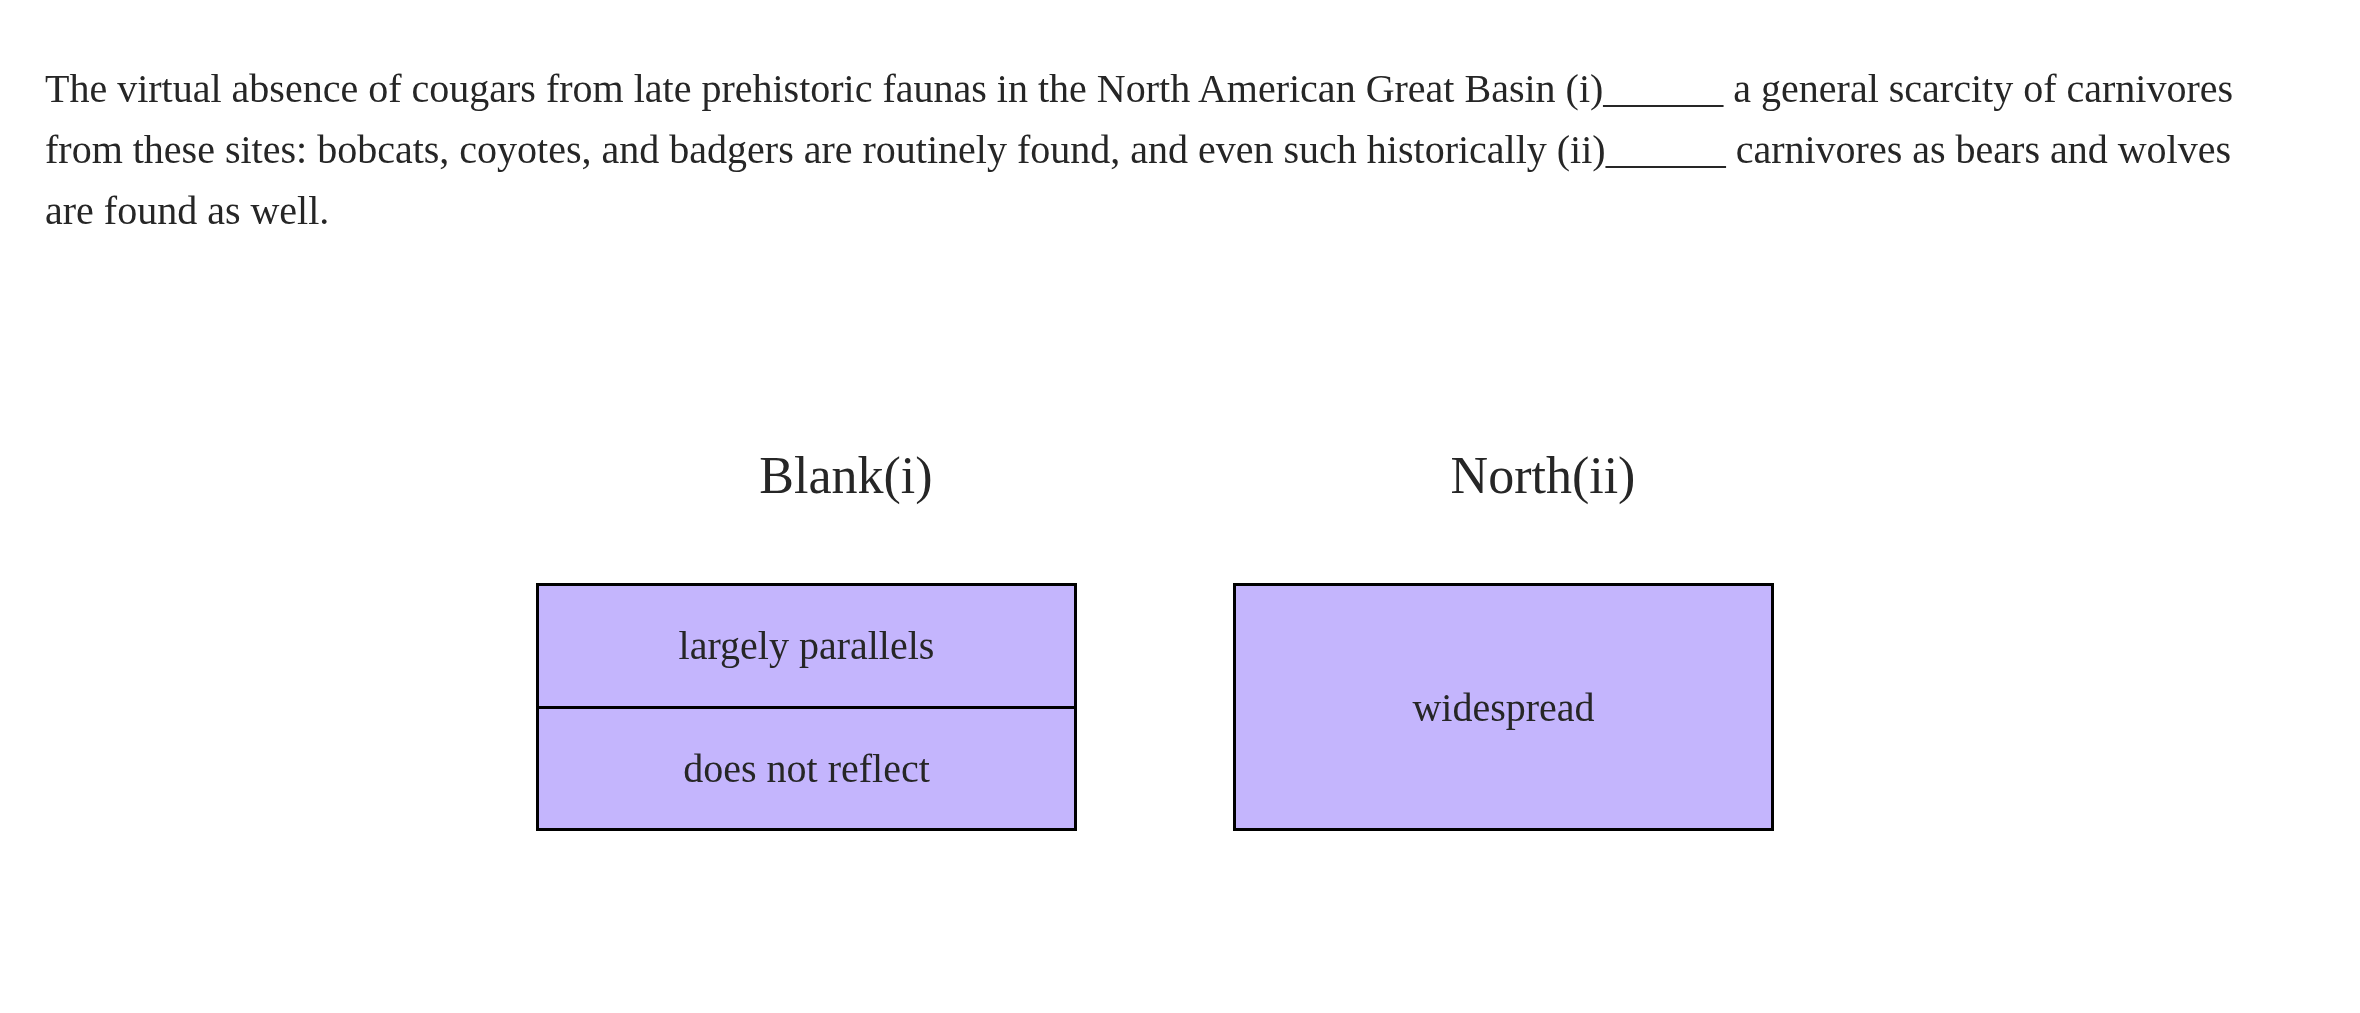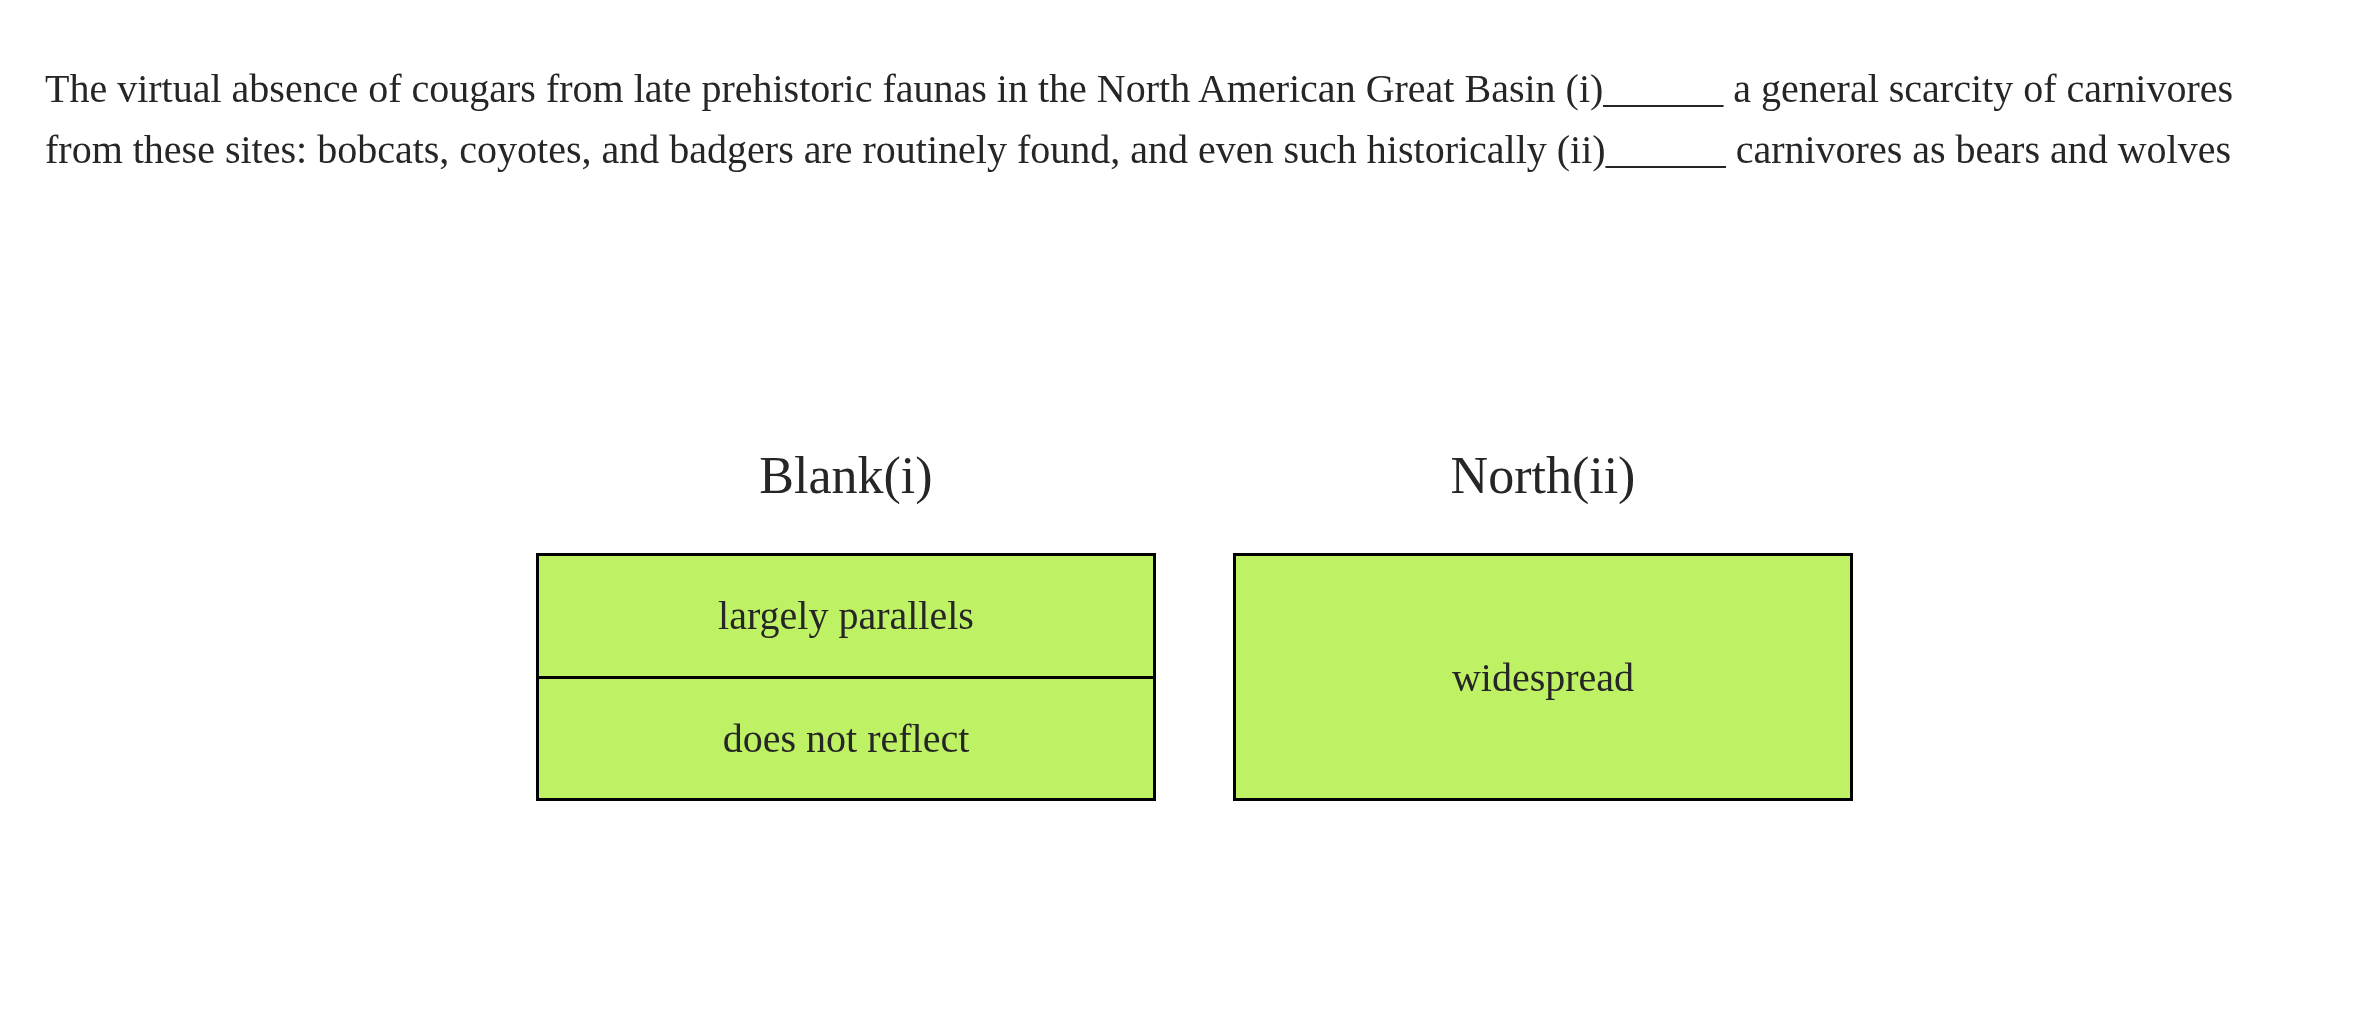--- a/index.html
+++ b/index.html
@@ -36,28 +36,28 @@
     text-align: center;
     font-size: 52px;
     line-height: 48px;
   }
   .blank-label.first  { left: 536px; }
   .blank-label.second { left: 1233px; }
 
   
   .option-table {
     position: absolute;
-    top: 553px;
-    width: 620px;
+    top: 583px;
+    width: 541px;
     height: 248px;
     box-sizing: border-box;
     border: 3px solid #000000;
     display: flex;
     flex-direction: column;
-    background: #bef264;
+    background: #c4b5fd;
   }
   .option-table.first  { left: 536px; }
   .option-table.second { left: 1233px; }
   .option-row {
     flex: 1;
     display: flex;
     align-items: center;
     justify-content: center;
     border-bottom: 3px solid #000000;
     font-size: 40px;
@@ -67,20 +67,21 @@
   .option-row:last-child {
     border-bottom: none;
   }
 </style>
 </head>
 <body>
 
 <div class="passage">
   <div class="passage-line">The virtual absence of cougars from late prehistoric faunas in the North American Great Basin (i)______ a general scarcity of carnivores</div>
   <div class="passage-line">from these sites: bobcats, coyotes, and badgers are routinely found, and even such historically (ii)______ carnivores as bears and wolves</div>
+  <div class="passage-line">are found as well.</div>
 </div>
 
 <div class="blank-label first">Blank(i)</div>
 <div class="blank-label second">North(ii)</div>
 
 <div class="option-table first">
   <div class="option-row">largely parallels</div>
   <div class="option-row">does not reflect</div>
 </div>
 

